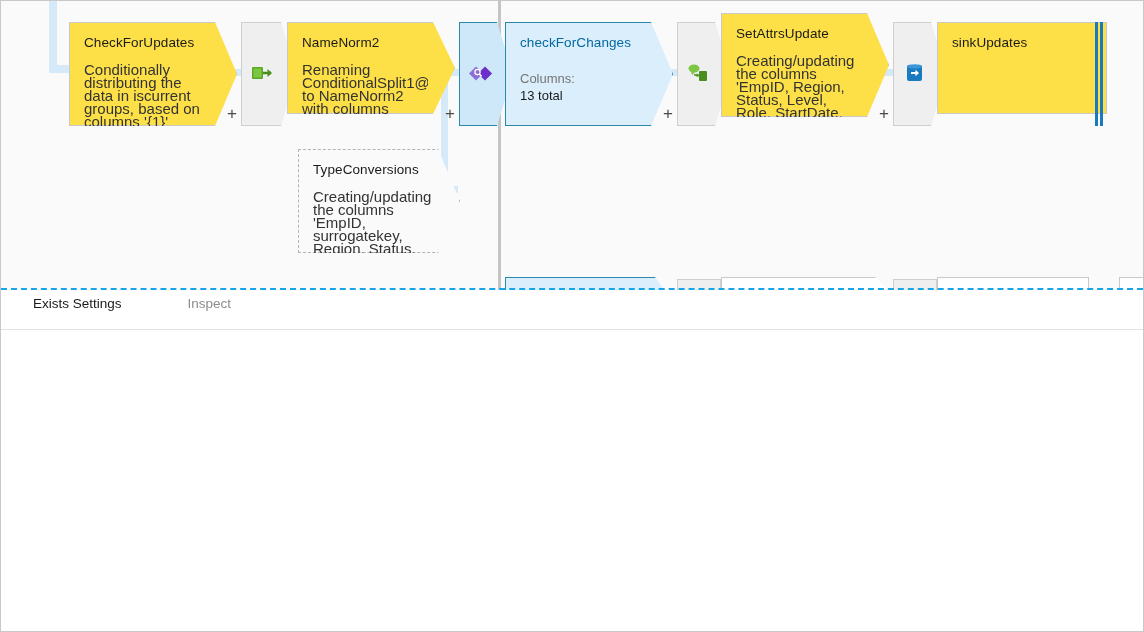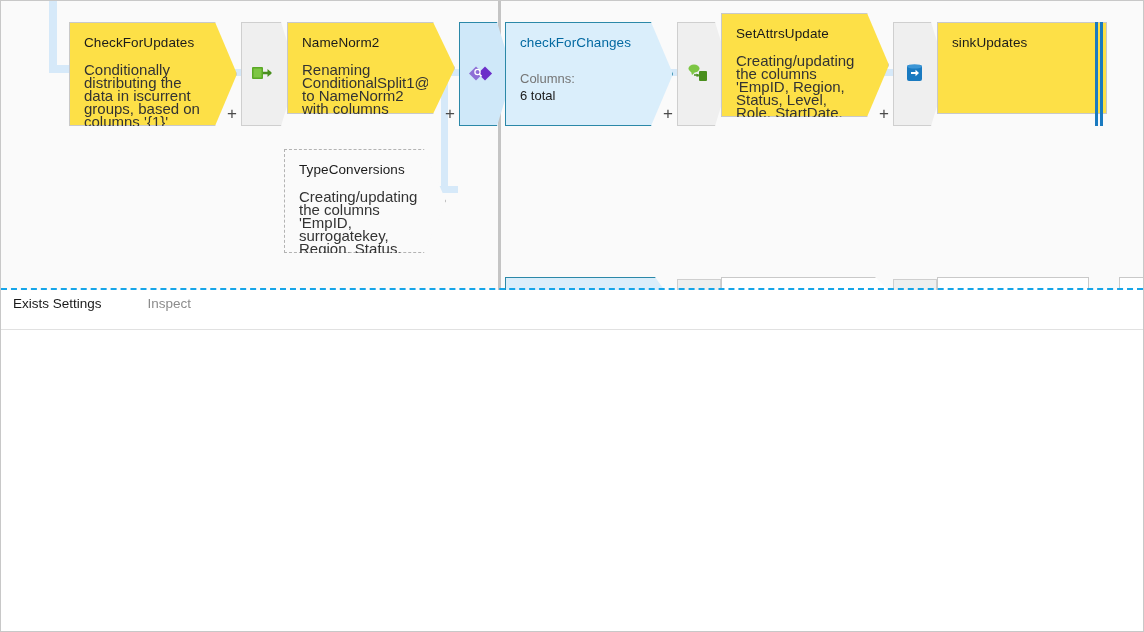--- a/index.html
+++ b/index.html
@@ -39,21 +39,21 @@
   }
   .node .title {
     position:absolute; left:14px; top:12px;
     font-size:13.5px; color:#1a1a1a; letter-spacing:.1px;
   }
   .node .desc {
     position:absolute; left:14px; top:40px; right:26px;
     font-size:15px; line-height:13px; color:#333;
     overflow:hidden;
   }
-  .node.dashed { border:1px dashed #b3b3b3; background:#fafafa; }
+  .node.dashed { border:1px dashed #b3b3b3; background:#fafafa;margin-left:14px; }
   .node.selected {
     background:#daeefb;
     border:1px solid #2b88a8;
   }
   .node.selected .title { color:#0369a1; }
   .node .collab {
     position:absolute; left:14px; top:48px;
     font-size:13px; color:#757575;
   }
   .node .colval {
@@ -91,21 +91,21 @@
   }
 
   
   #panel { flex:1 1 auto; background:#fff; position:relative; }
   #tabs {
     height:40px; border-bottom:1px solid #e1e1e1;
     display:flex; align-items:center; padding-left:12px; gap:0;
   }
   .tab {
     font-size:13.5px; color:#8c8c8c; padding:0 24px 11px 0;
-    margin-right:22px; cursor:pointer; line-height:40px;
+    margin-right:22px; cursor:pointer; line-height:40px;margin-left:20px;
   }
   .tab.active { color:#1a1a1a; }
 
   #form { position:relative; padding:0; }
 </style>
 </head>
 <body>
 
 <div id="app">
 
@@ -153,21 +153,21 @@
           <rect x="11" y="5.5" width="10" height="10" transform="rotate(45 16 10.5)" fill="#6c2fc9"></rect>
           <circle cx="8.5" cy="9" r="2.6" fill="none" stroke="#fff" stroke-width="1.3"></circle>
           <path d="M10.3 11 L12.6 13.4" stroke="#fff" stroke-width="1.6"></path>
         </svg>
       </span>
     </div>
 
     <div class="node selected" style="left:504px; top:21px; width:168px; height:104px;">
       <div class="title">checkForChanges</div>
       <div class="collab">Columns:</div>
-      <div class="colval">6 total</div>
+      <div class="colval">13 total</div>
     </div>
     <div class="plus" style="left:662px; top:104px;">+</div>
 
     <div class="ibox" style="left:676px; top:21px; width:54px; height:104px;">
       <span class="gly">
         <svg width="22" height="20" viewBox="0 0 22 20">
           <ellipse cx="7" cy="5.5" rx="5.5" ry="4" fill="#7dc644"></ellipse>
           <path d="M4 8.5 L5 12 L8 9.5 Z" fill="#7dc644"></path>
           <rect x="12" y="8" width="8" height="10" rx="1" fill="#4a8f1e"></rect>
           <path d="M7 12 L11 12 L11 13.5" stroke="#4a8f1e" stroke-width="1.6" fill="none"></path>

